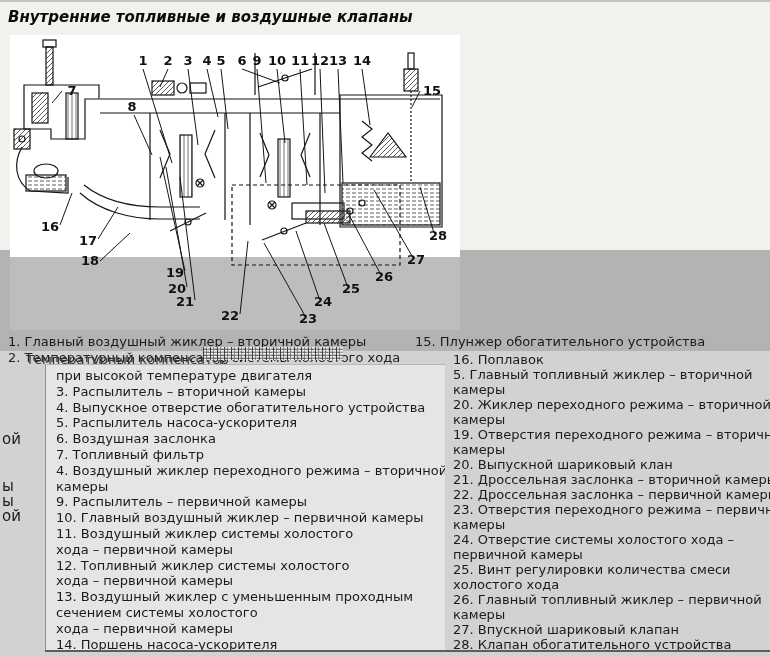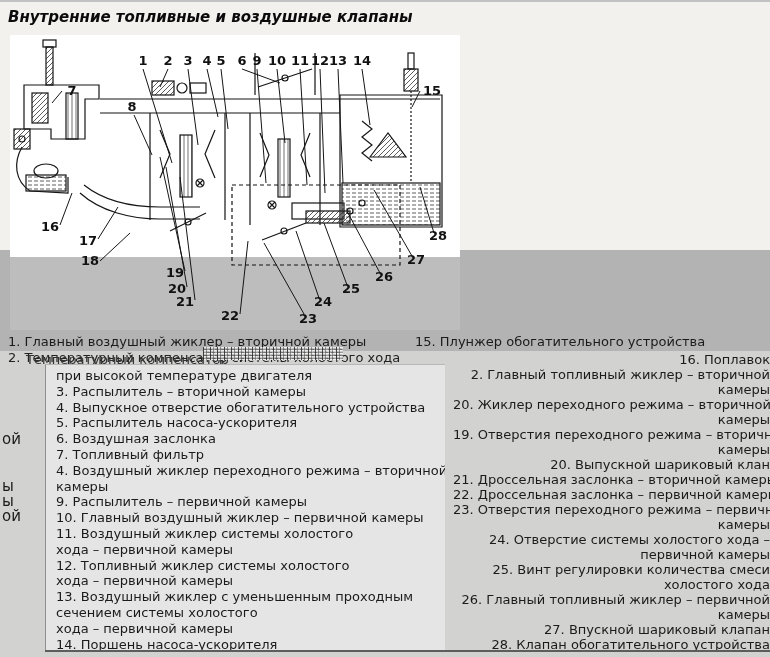--- a/index.html
+++ b/index.html
@@ -32,21 +32,21 @@
        repeating-linear-gradient(0deg, rgba(250,250,250,.9) 0 1px, rgba(70,70,70,.45) 1px 2px, rgba(205,205,205,.75) 2px 3px),
        repeating-linear-gradient(45deg,#8a8a8a 0 2px,#d8d8d8 2px 4px);}
 
   
   #legend-popup{left:45px;top:364px;width:400px;height:288px;background:#e5e5e5;
      border-left:1px solid #8f8f8f;border-top:1px solid #b7b7b7;box-sizing:border-box;overflow:hidden;}
   #popup-lines{padding:3px 0 0 10px;}
   #popup-lines .line{font-size:13px;color:#1b1b1b;white-space:nowrap;line-height:15.8px;height:15.8px;overflow:hidden;}
 
   
-  #right-column{left:453px;top:352px;width:317px;height:300px;overflow:hidden;text-align:right;}
+  #right-column{left:453px;top:352px;width:317px;height:300px;overflow:hidden;}
   #right-column .line{font-size:13px;color:#1b1b1b;white-space:nowrap;line-height:15px;height:15px;overflow:hidden;}
 
   
   .edge-frag{left:2px;font-size:15px;color:#1b1b1b;white-space:nowrap;}
 </style>
 </head>
 <body>
 
 <div id="screen">
 
@@ -222,21 +222,21 @@
         <div class="line">хода – первичной камеры</div>
         <div class="line">13. Воздушный жиклер с уменьшенным проходным</div>
         <div class="line">сечением системы холостого</div>
         <div class="line">хода – первичной камеры</div>
         <div class="line">14. Поршень насоса-ускорителя</div>
       </div>
   </div>
 
   <div class="abs" id="right-column">
       <div class="line">16. Поплавок</div>
-      <div class="line">2. Главный топливный жиклер – вторичной</div>
+      <div class="line">5. Главный топливный жиклер – вторичной</div>
       <div class="line">камеры</div>
       <div class="line">20. Жиклер переходного режима – вторичной</div>
       <div class="line">камеры</div>
       <div class="line">19. Отверстия переходного режима – вторичной</div>
       <div class="line">камеры</div>
       <div class="line">20. Выпускной шариковый клан</div>
       <div class="line">21. Дроссельная заслонка – вторичной камеры</div>
       <div class="line">22. Дроссельная заслонка – первичной камеры</div>
       <div class="line">23. Отверстия переходного режима – первичной</div>
       <div class="line">камеры</div>

